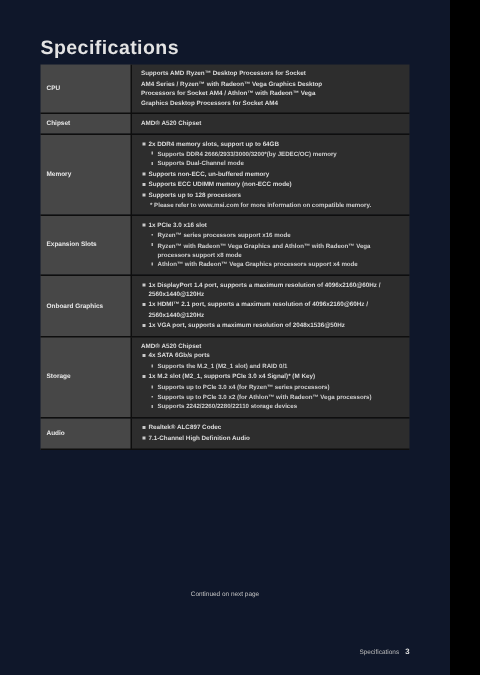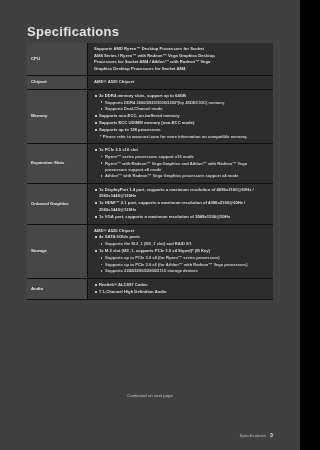--- a/index.html
+++ b/index.html
@@ -13,21 +13,21 @@
     overflow: hidden;
     font-family: "Liberation Sans", sans-serif;
     color: #d9d9d9;
     position: relative;
   }
   .page {
     position: absolute;
     left: 0; top: 0;
     width: 300px;
     height: 450px;
-    background: #404040;
+    background: #0f172a;
   }
   .page-title {
     position: absolute;
     left: 27px;
     top: 24px;
     font-size: 13px;
     font-weight: bold;
     letter-spacing: 0.3px;
     color: #e3e3e3;
   }

